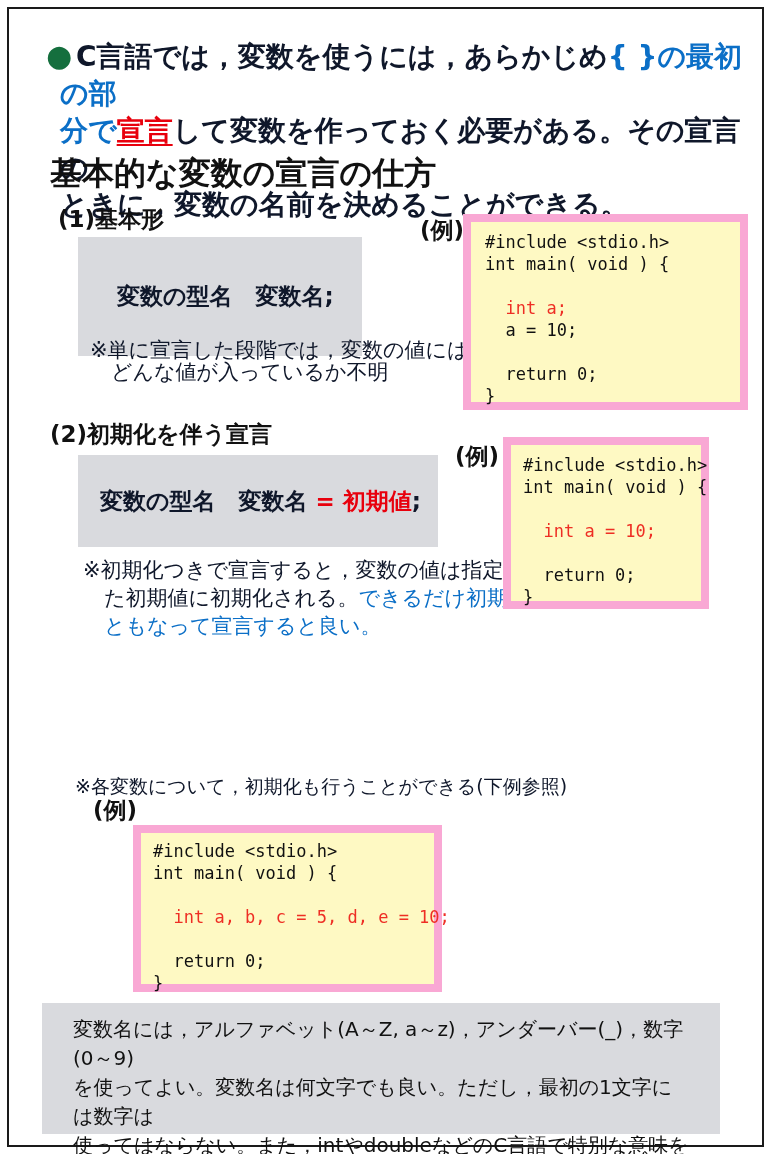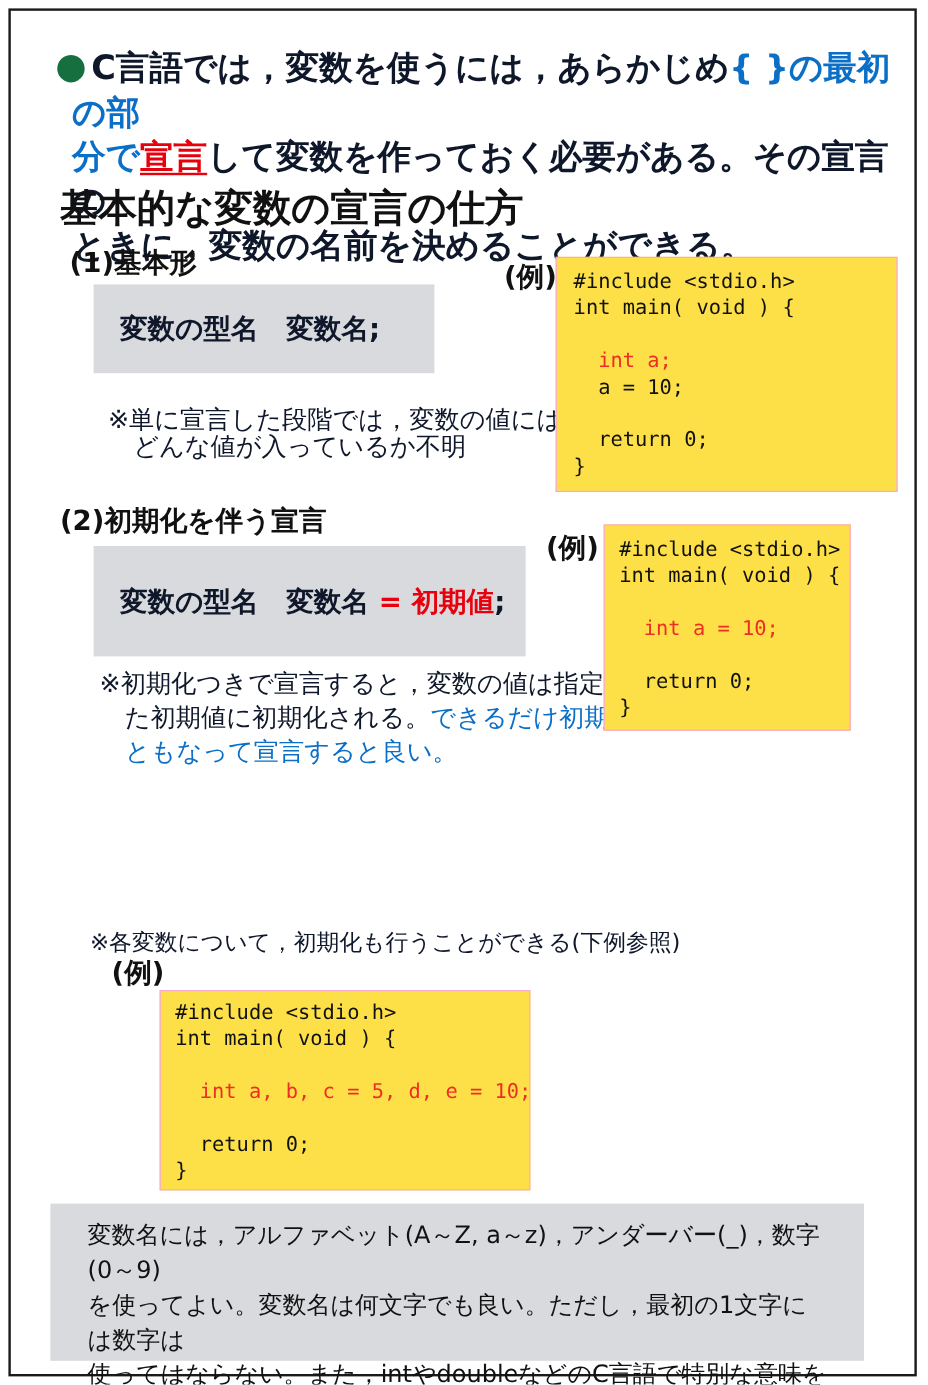--- a/index.html
+++ b/index.html
@@ -34,36 +34,36 @@
   .s-label{position:absolute;font-size:23px;font-weight:700;}
   .l1{left:58px;top:204px;}
   .l2{left:50px;top:419px;}
   .l3{left:47px;top:640px;}
 
   .syntax-box{
     position:absolute;background:var(--box_gray,#d9dade);
     display:flex;align-items:center;box-sizing:border-box;
     font-size:23px;font-weight:700;white-space:pre;
   }
-  .b1{left:78px;top:237px;width:284px;height:74px;padding-left:22px;}
+  .b1{left:78px;top:237px;width:284px;height:119px;padding-left:39px;}
   .b2{left:78px;top:455px;width:360px;height:92px;padding-left:22px;}
   .b3{left:78px;top:673px;width:562px;height:90px;padding-left:17px;}
 
   .note{position:absolute;white-space:pre-line;font-weight:500;}
   .n1{left:90px;top:339px;font-size:21px;line-height:22px;}
   .n2{left:83px;top:556px;font-size:21px;line-height:28px;}
   .n3{left:75px;top:774px;font-size:19px;line-height:24px;}
 
   .example-label{position:absolute;font-size:23px;font-weight:700;}
   .e1{left:420px;top:215px;}
   .e2{left:455px;top:441px;}
   .e3{left:93px;top:795px;}
 
   .code-box{
-    position:absolute;background:#fde047;border:1px solid #f9a8d4;box-sizing:border-box;
+    position:absolute;background:#fef9c3;border:8px solid #f9a8d4;box-sizing:border-box;
     font-family:"DejaVu Sans Mono","Liberation Mono",monospace;
     font-size:17px;line-height:22px;
   }
   .cb1{left:463px;top:214px;width:285px;height:196px;padding:9px 4px 11px 14px;}
   .cb2{left:503px;top:437px;width:206px;height:172px;padding:9px 4px 9px 12px;}
   .cb3{left:133px;top:825px;width:309px;height:167px;padding:7px 4px 7px 12px;}
   .code-line{white-space:pre;color:#111;}
   .code-line.red{color:var(--code_red,#ee2e24);}
 
   .footer-box{

